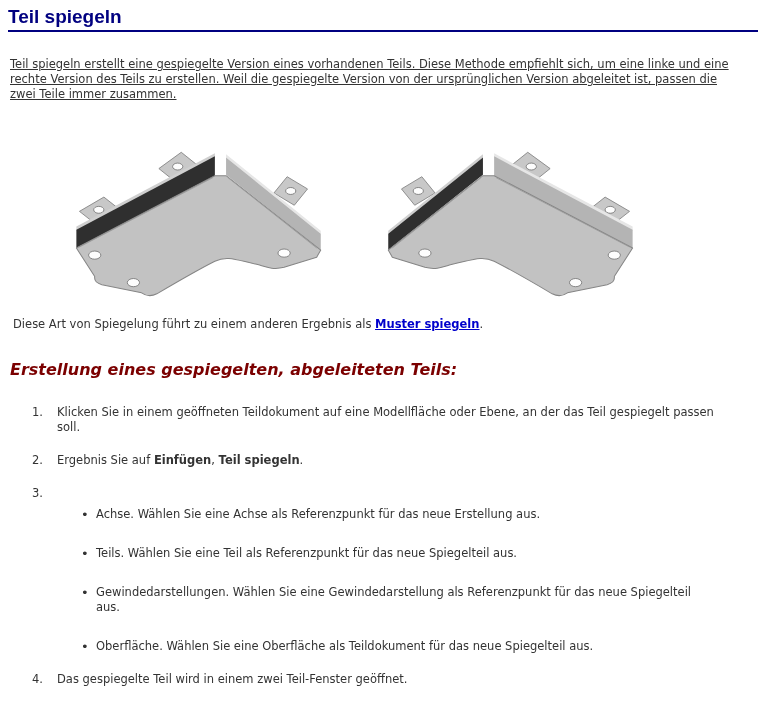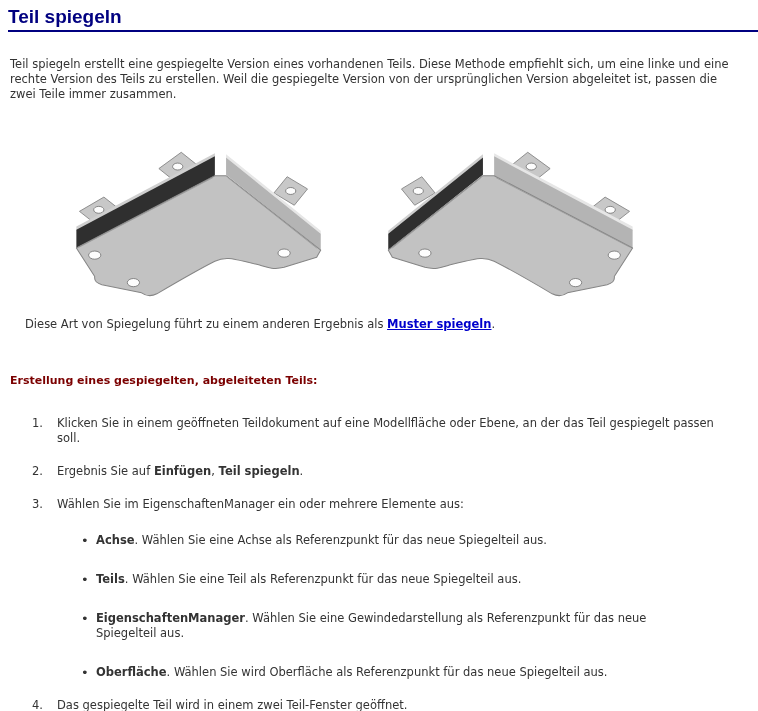--- a/index.html
+++ b/index.html
@@ -34,20 +34,21 @@
     color: var(--title-navy);
     margin: 0;
   }
   hr.title-rule {
     border: none;
     border-top: 2px solid var(--rule-navy);
     margin: 2px -10px 0 0;
   }
   p.intro {
     margin: 25px 2px 0 2px;
+    text-decoration: underline;
   }
 
   .figures {
     margin: 34px 0 0 54px;
     display: flex;
     gap: 55px;
     align-items: flex-start;
     height: 168px;
   }
   .part-svg {
@@ -57,54 +58,55 @@
     --c-short: #b4b4b4;
     --c-short-top: #e6e6e6;
   }
   .part-svg.mirrored {
     --c-long: #b4b4b4;
     --c-long-top: #e6e6e6;
     --c-short: var(--part-shadow);
     --c-short-top: #cfcfcf;
   }
 
-  .note-line { margin: 13px 0 0 17px; }
+  .note-line { margin: 13px 0 0 5px; }
   a.doc-link {
     color: var(--link-blue);
     font-weight: bold;
     text-decoration: underline;
     cursor: pointer;
   }
 
   h2.section-heading {
-    font-size: 11px;
+    font-size: 16px;
     line-height: 15px;
     font-weight: bold;
     color: var(--heading-maroon);
-    margin: 41px 0 0 2px;
+    margin: 30px 0 0 2px;
+    font-style: italic;
   }
 
   .steps { margin-top: 28px; }
   .step { display: flex; margin-bottom: 18px; }
   .step-marker {
     flex: 0 0 25px;
     margin-left: 24px;
   }
   .step-body { flex: 1 1 auto; padding-right: 8px; }
 
   .bullets { margin-top: 21px; }
   .bullet { display: flex; margin-bottom: 24px; }
   .bullet:last-child { margin-bottom: 0; }
   .bullet-dot {
     flex: 0 0 15px;
     margin-left: 24px;
     font-size: 13px;
   }
   .bullet-body { flex: 1 1 auto; padding-right: 40px; }
-  .bold { font-weight: bold; }
+  .bold { font-weight: normal; }
 </style>
 </head>
 <body>
 
 <svg width="0" height="0" style="position:absolute" aria-hidden="true">
   <defs>
     <g id="bracket">
 
       <polygon points="41,60 55,71 31,85 17,74" fill="#c8c8c8" stroke="#7d7d7d" stroke-width="0.8"></polygon>
       <ellipse cx="36" cy="72.5" rx="5" ry="3.4" fill="#fdfdfd" stroke="#6f6f6f" stroke-width="0.8"></ellipse>
@@ -164,42 +166,41 @@
     </div>
 
     <div class="step">
       <span class="step-marker">2.</span>
       <div class="step-body"><span>Ergebnis Sie auf </span><b>Einfügen</b><span>, </span><b>Teil spiegeln</b><span>.</span></div>
     </div>
 
     <div class="step">
       <span class="step-marker">3.</span>
       <div class="step-body">
-        <div>Wählen Sie im EigenschaftenManager ein oder mehrere Elemente aus:</div>
 
         <div class="bullets">
 
           <div class="bullet">
             <span class="bullet-dot">•</span>
-            <div class="bullet-body"><span class="bold">Achse</span><span>. Wählen Sie eine Achse als Referenzpunkt für das neue Spiegelteil aus.</span></div>
+            <div class="bullet-body"><span class="bold">Achse</span><span>. Wählen Sie eine Achse als Referenzpunkt für das neue Erstellung aus.</span></div>
           </div>
 
           <div class="bullet">
             <span class="bullet-dot">•</span>
             <div class="bullet-body"><span class="bold">Teils</span><span>. Wählen Sie eine Teil als Referenzpunkt für das neue Spiegelteil aus.</span></div>
           </div>
 
           <div class="bullet">
             <span class="bullet-dot">•</span>
-            <div class="bullet-body"><span class="bold">EigenschaftenManager</span><span>. Wählen Sie eine Gewindedarstellung als Referenzpunkt für das neue Spiegelteil aus.</span></div>
-          </div>
-
-          <div class="bullet">
-            <span class="bullet-dot">•</span>
-            <div class="bullet-body"><span class="bold">Oberfläche</span><span>. Wählen Sie wird Oberfläche als Referenzpunkt für das neue Spiegelteil aus.</span></div>
+            <div class="bullet-body"><span class="bold">Gewindedarstellungen</span><span>. Wählen Sie eine Gewindedarstellung als Referenzpunkt für das neue Spiegelteil aus.</span></div>
+          </div>
+
+          <div class="bullet">
+            <span class="bullet-dot">•</span>
+            <div class="bullet-body"><span class="bold">Oberfläche</span><span>. Wählen Sie eine Oberfläche als Teildokument für das neue Spiegelteil aus.</span></div>
           </div>
 
         </div>
       </div>
     </div>
 
     <div class="step">
       <span class="step-marker">4.</span>
       <div class="step-body">Das gespiegelte Teil wird in einem zwei Teil-Fenster geöffnet.</div>
     </div>

